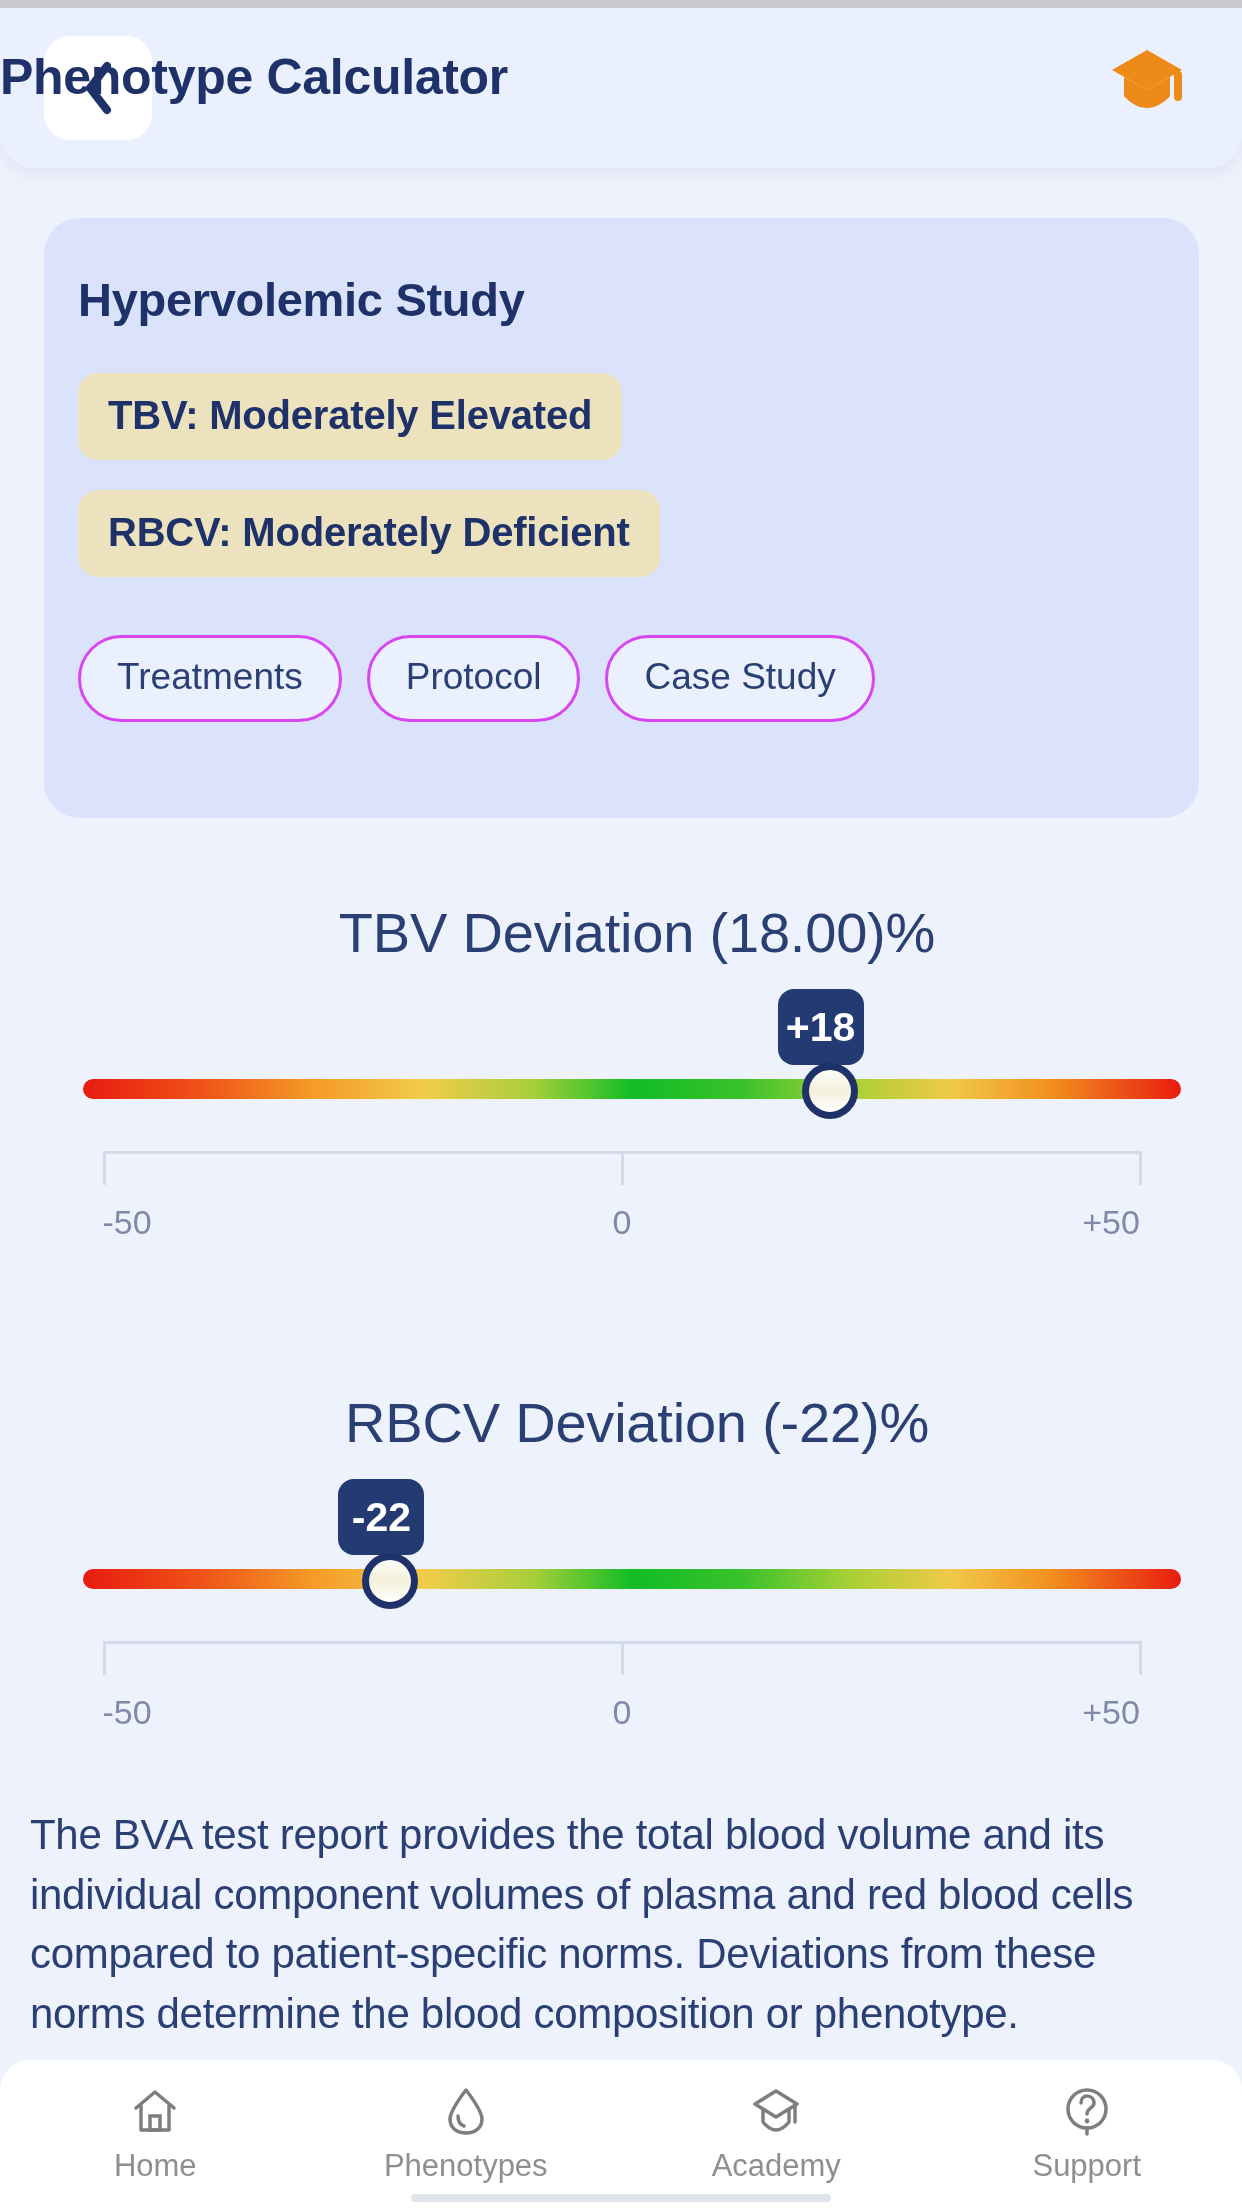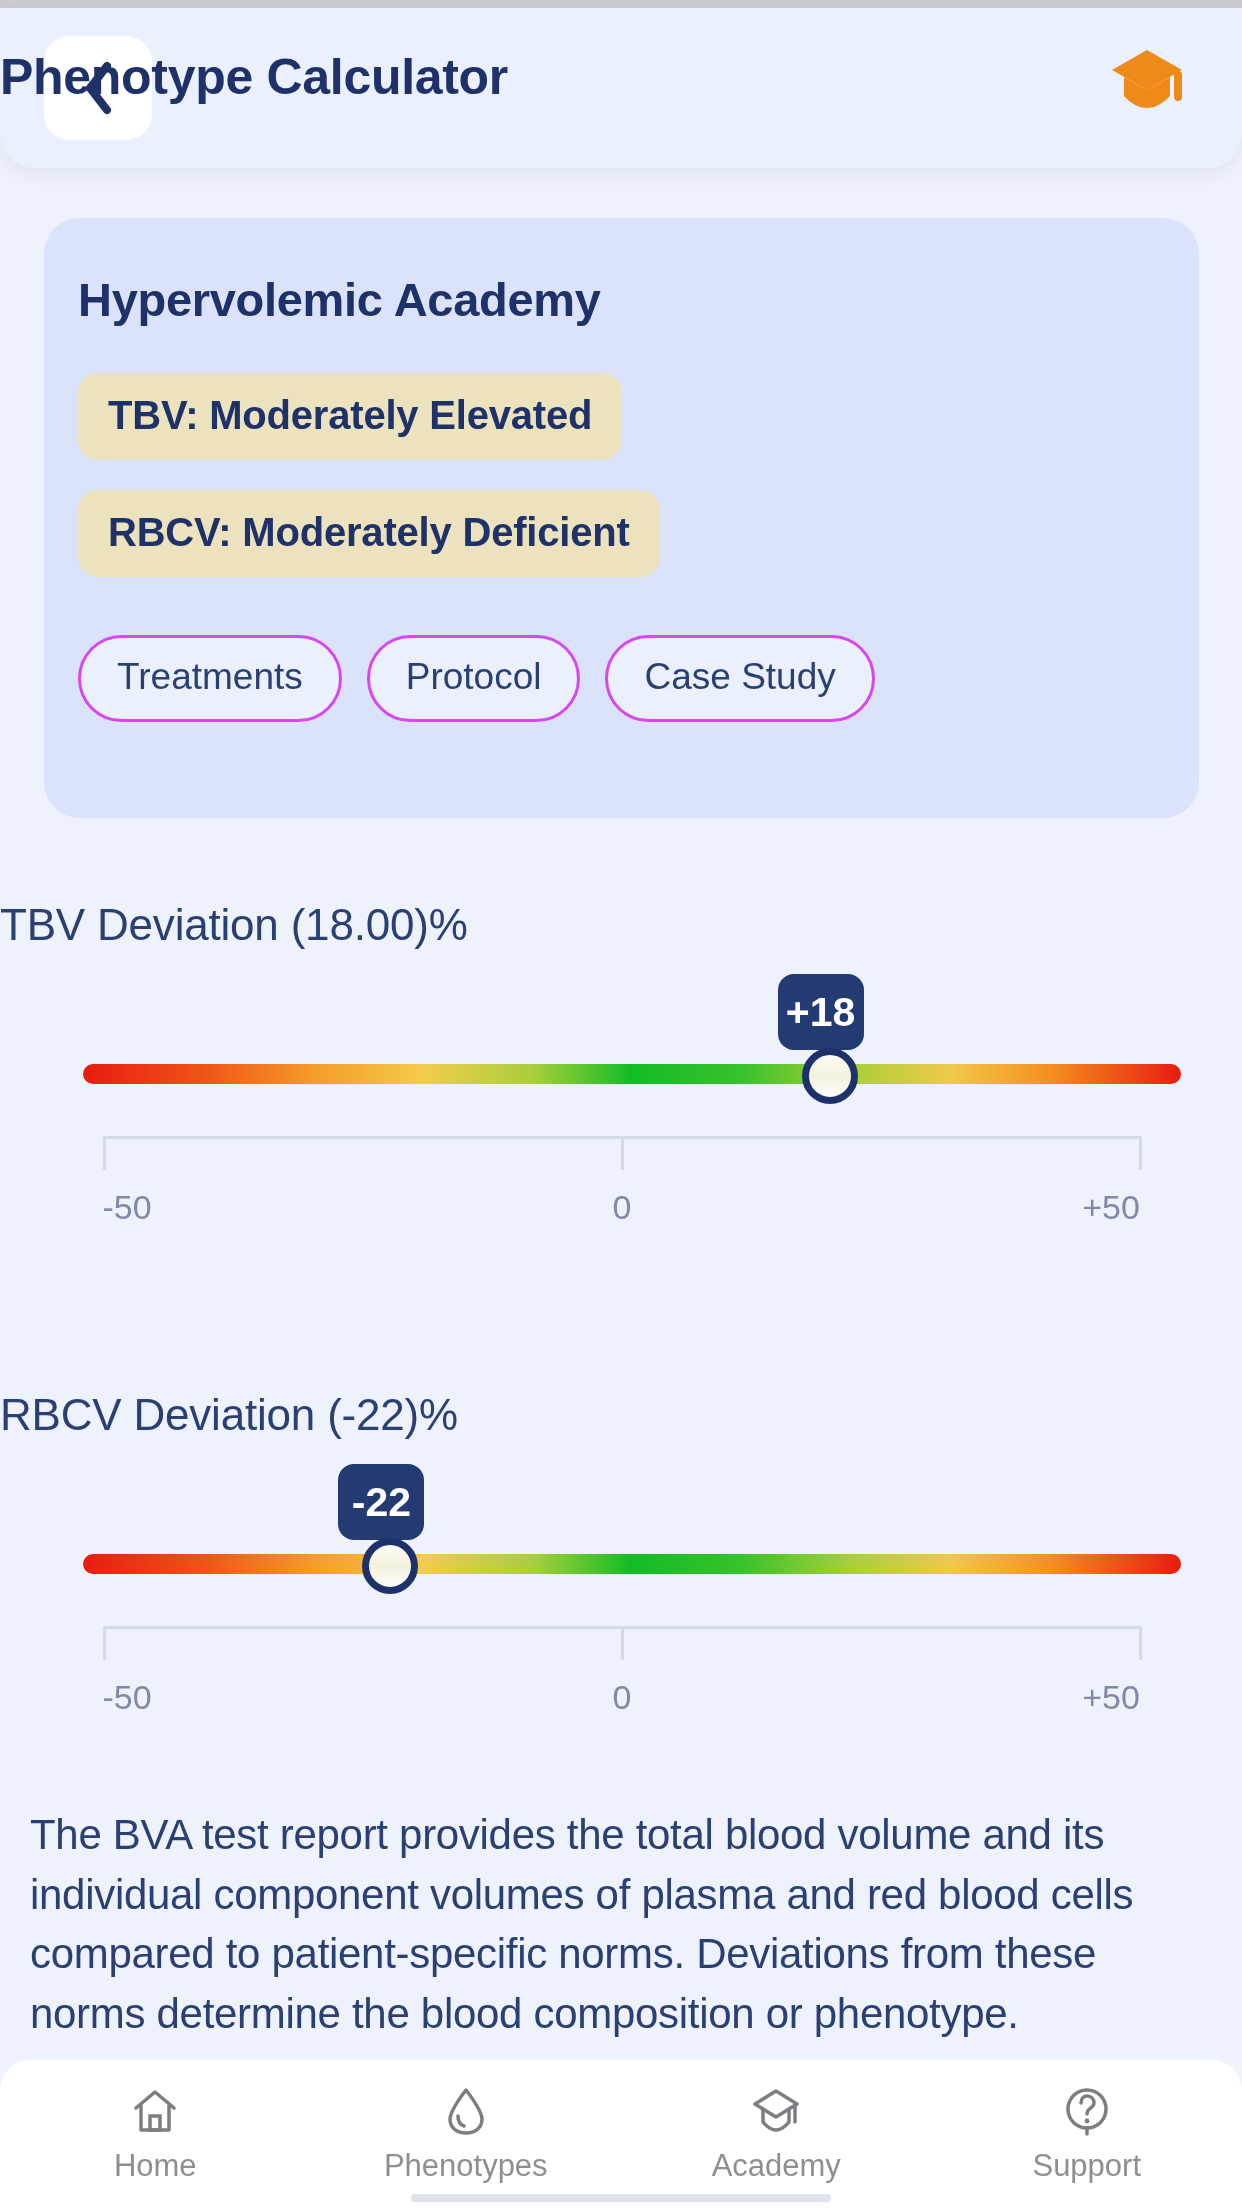--- a/index.html
+++ b/index.html
@@ -129,25 +129,26 @@
     white-space: nowrap;
     cursor: pointer;
   }
 
   
   .slider-block { position: absolute; left: 0; width: 1242px; }
   #tbv-block  { top: 900px; }
   #rbcv-block { top: 1390px; }
 
   .slider-label {
-    text-align: left;
-    font-size: 44px;
+    text-align: center;
+    font-size: 56px;
     color: #2a3f73;
     letter-spacing: -0.2px;
     margin-bottom: 28px;
+    padding-left: 32px;
   }
 
   .slider-area {
     position: relative;
     margin: 0 auto;
     width: 1120px;
     height: 150px;
   }
 
   .track {
@@ -303,21 +304,21 @@
         <svg width="78" height="72" viewBox="0 0 78 72">
           <path d="M39 6 L74 26 L39 46 L4 26 Z" fill="#EE8A17"></path>
           <path d="M16 33 L16 52 C16 52 26 64 39 64 C52 64 62 52 62 52 L62 33 L39 46 Z" fill="#EE8A17"></path>
           <rect x="66" y="27" width="8" height="30" rx="4" fill="#EE8A17"></rect>
         </svg>
       </span>
     </div>
   </div>
 
   <div class="card">
-    <div class="card-title">Hypervolemic Academy</div>
+    <div class="card-title">Hypervolemic Study</div>
 
     <div><span class="tag">TBV: Moderately Elevated</span></div>
 
     <div><span class="tag">RBCV: Moderately Deficient</span></div>
 
     <div class="pill-row">
       <div class="pill">Treatments</div>
       <div class="pill">Protocol</div>
       <div class="pill">Case Study</div>
     </div>

